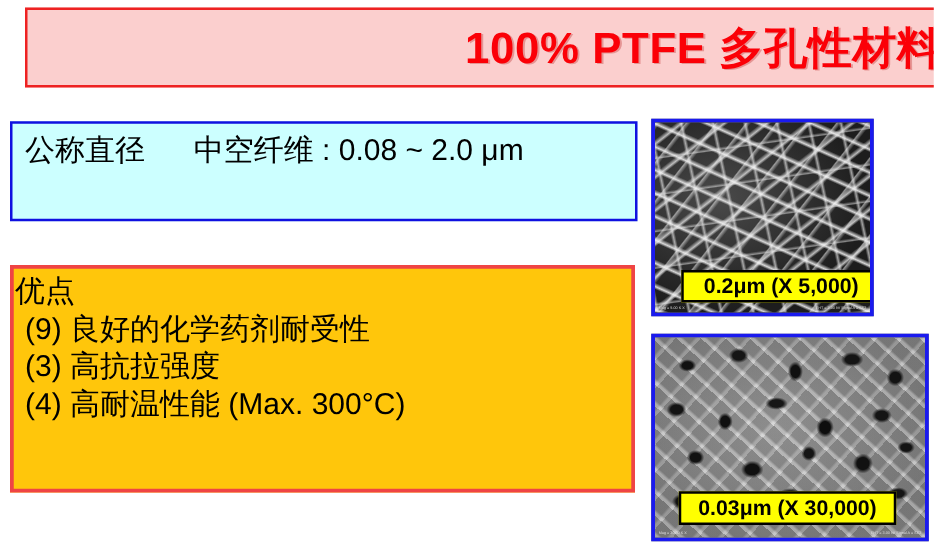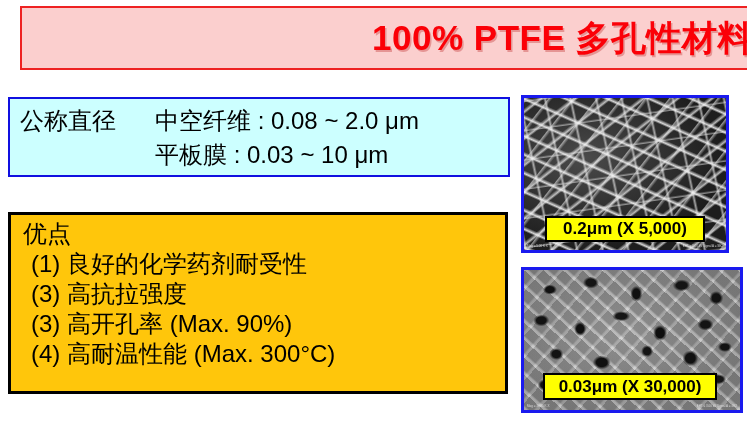--- a/index.html
+++ b/index.html
@@ -69,22 +69,22 @@
 
   
   #adv-box {
     position: absolute;
     left: 8px;
     top: 212px;
     width: 500px;
     height: 182px;
     box-sizing: border-box;
     background: #ffc60b;
-    border: 3px solid #000000;
-    padding: 4px 0 0 12px;
+    border: 3px solid #ef4444;
+    padding: 4px 0 0 1px;
   }
   #adv-title {
     font-size: 24px;
     color: #000000;
     line-height: 30px;
     white-space: nowrap;
   }
   .adv-item {
     font-size: 24px;
     color: #000000;
@@ -97,28 +97,28 @@
   .sem-panel {
     position: absolute;
     box-sizing: border-box;
     border: 3px solid #1a1aee;
     background: #6b6b6b;
     overflow: hidden;
   }
   #sem-panel-top {
     left: 521px;
     top: 95px;
-    width: 208px;
+    width: 178px;
     height: 158px;
   }
   #sem-panel-bottom {
     left: 521px;
     top: 267px;
     width: 222px;
-    height: 146px;
+    height: 166px;
   }
   .sem-image {
     position: absolute;
     left: 0; top: 0; right: 0; bottom: 0;
   }
 
   
   #sem-image-fiber {
     background-color: #2a2a2a;
     background-image:
@@ -203,33 +203,26 @@
   <div id="title-text">100% PTFE 多孔性材料</div>
 </div>
 
 <div id="spec-box">
   <div class="spec-row">
     <span id="spec-label">公称直径</span>
     <span class="spec-val-wrap">
       <span class="spec-value">中空纤维 : 0.08 ~ 2.0 μm</span>
     </span>
   </div>
-  <div class="spec-row">
-    <span id="spec-label-spacer" style="min-width:135px;"></span>
-    <span class="spec-val-wrap">
-      <span class="spec-value">平板膜 : 0.03 ~ 10 μm</span>
-    </span>
-  </div>
 </div>
 
 <div id="adv-box">
   <div id="adv-title">优点</div>
-  <div class="adv-item">(1) 良好的化学药剂耐受性</div>
+  <div class="adv-item">(9) 良好的化学药剂耐受性</div>
   <div class="adv-item">(3) 高抗拉强度</div>
-  <div class="adv-item">(3) 高开孔率 (Max. 90%)</div>
   <div class="adv-item">(4) 高耐温性能 (Max. 300°C)</div>
 </div>
 
 <div class="sem-panel" id="sem-panel-top">
   <div class="sem-image" id="sem-image-fiber"></div>
   <div class="sem-microtext left">Mag = 5.00 K X</div>
   <div class="sem-microtext right">EHT = 3.00 kV  Signal A = SE2</div>
   <div class="sem-caption" id="sem-caption-top">0.2μm (X 5,000)</div>
 </div>
 

